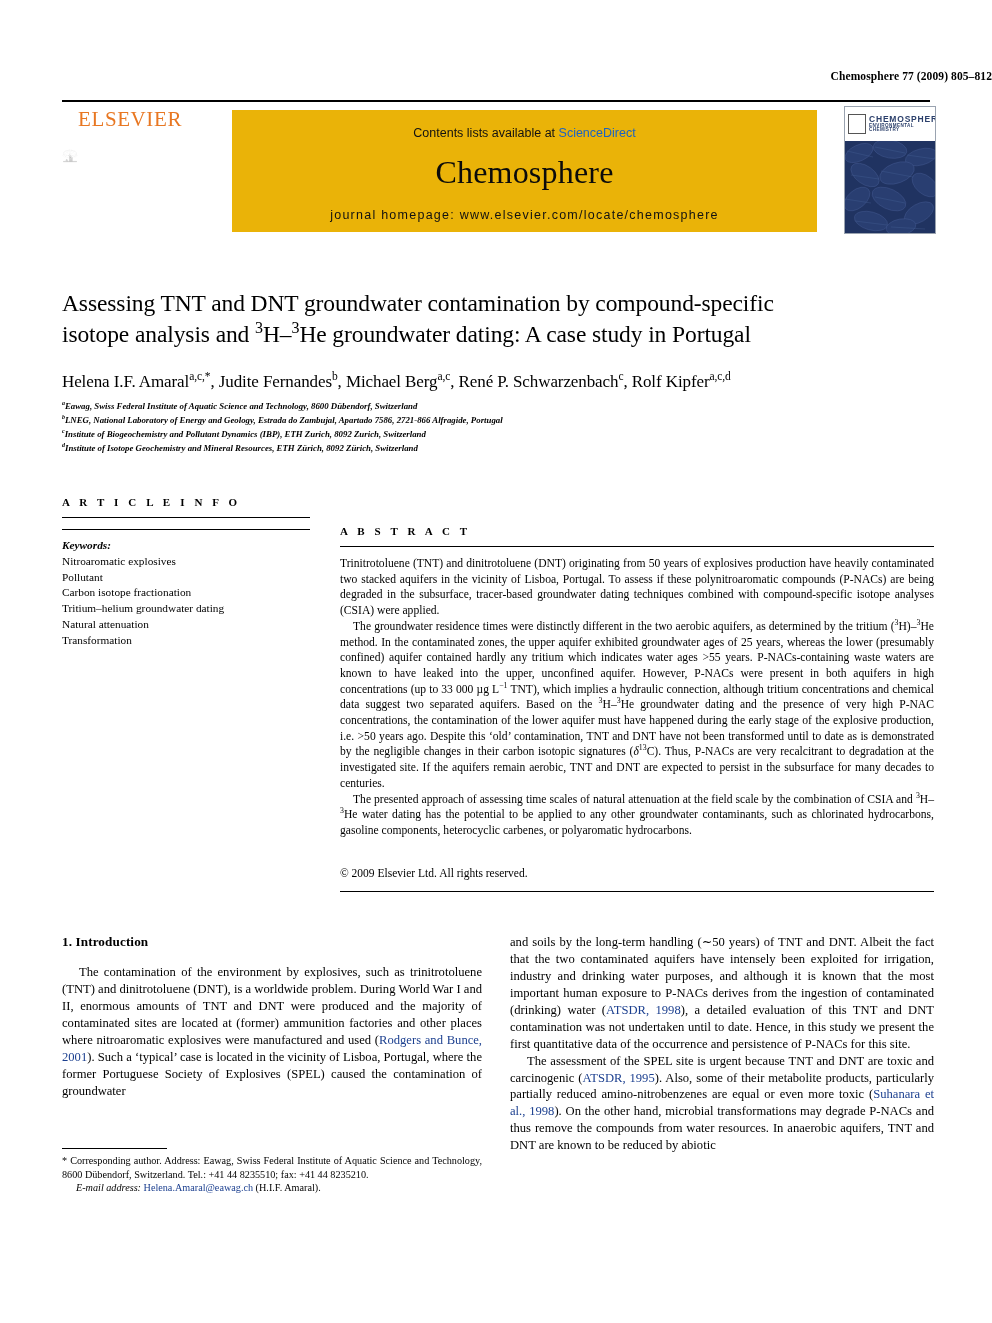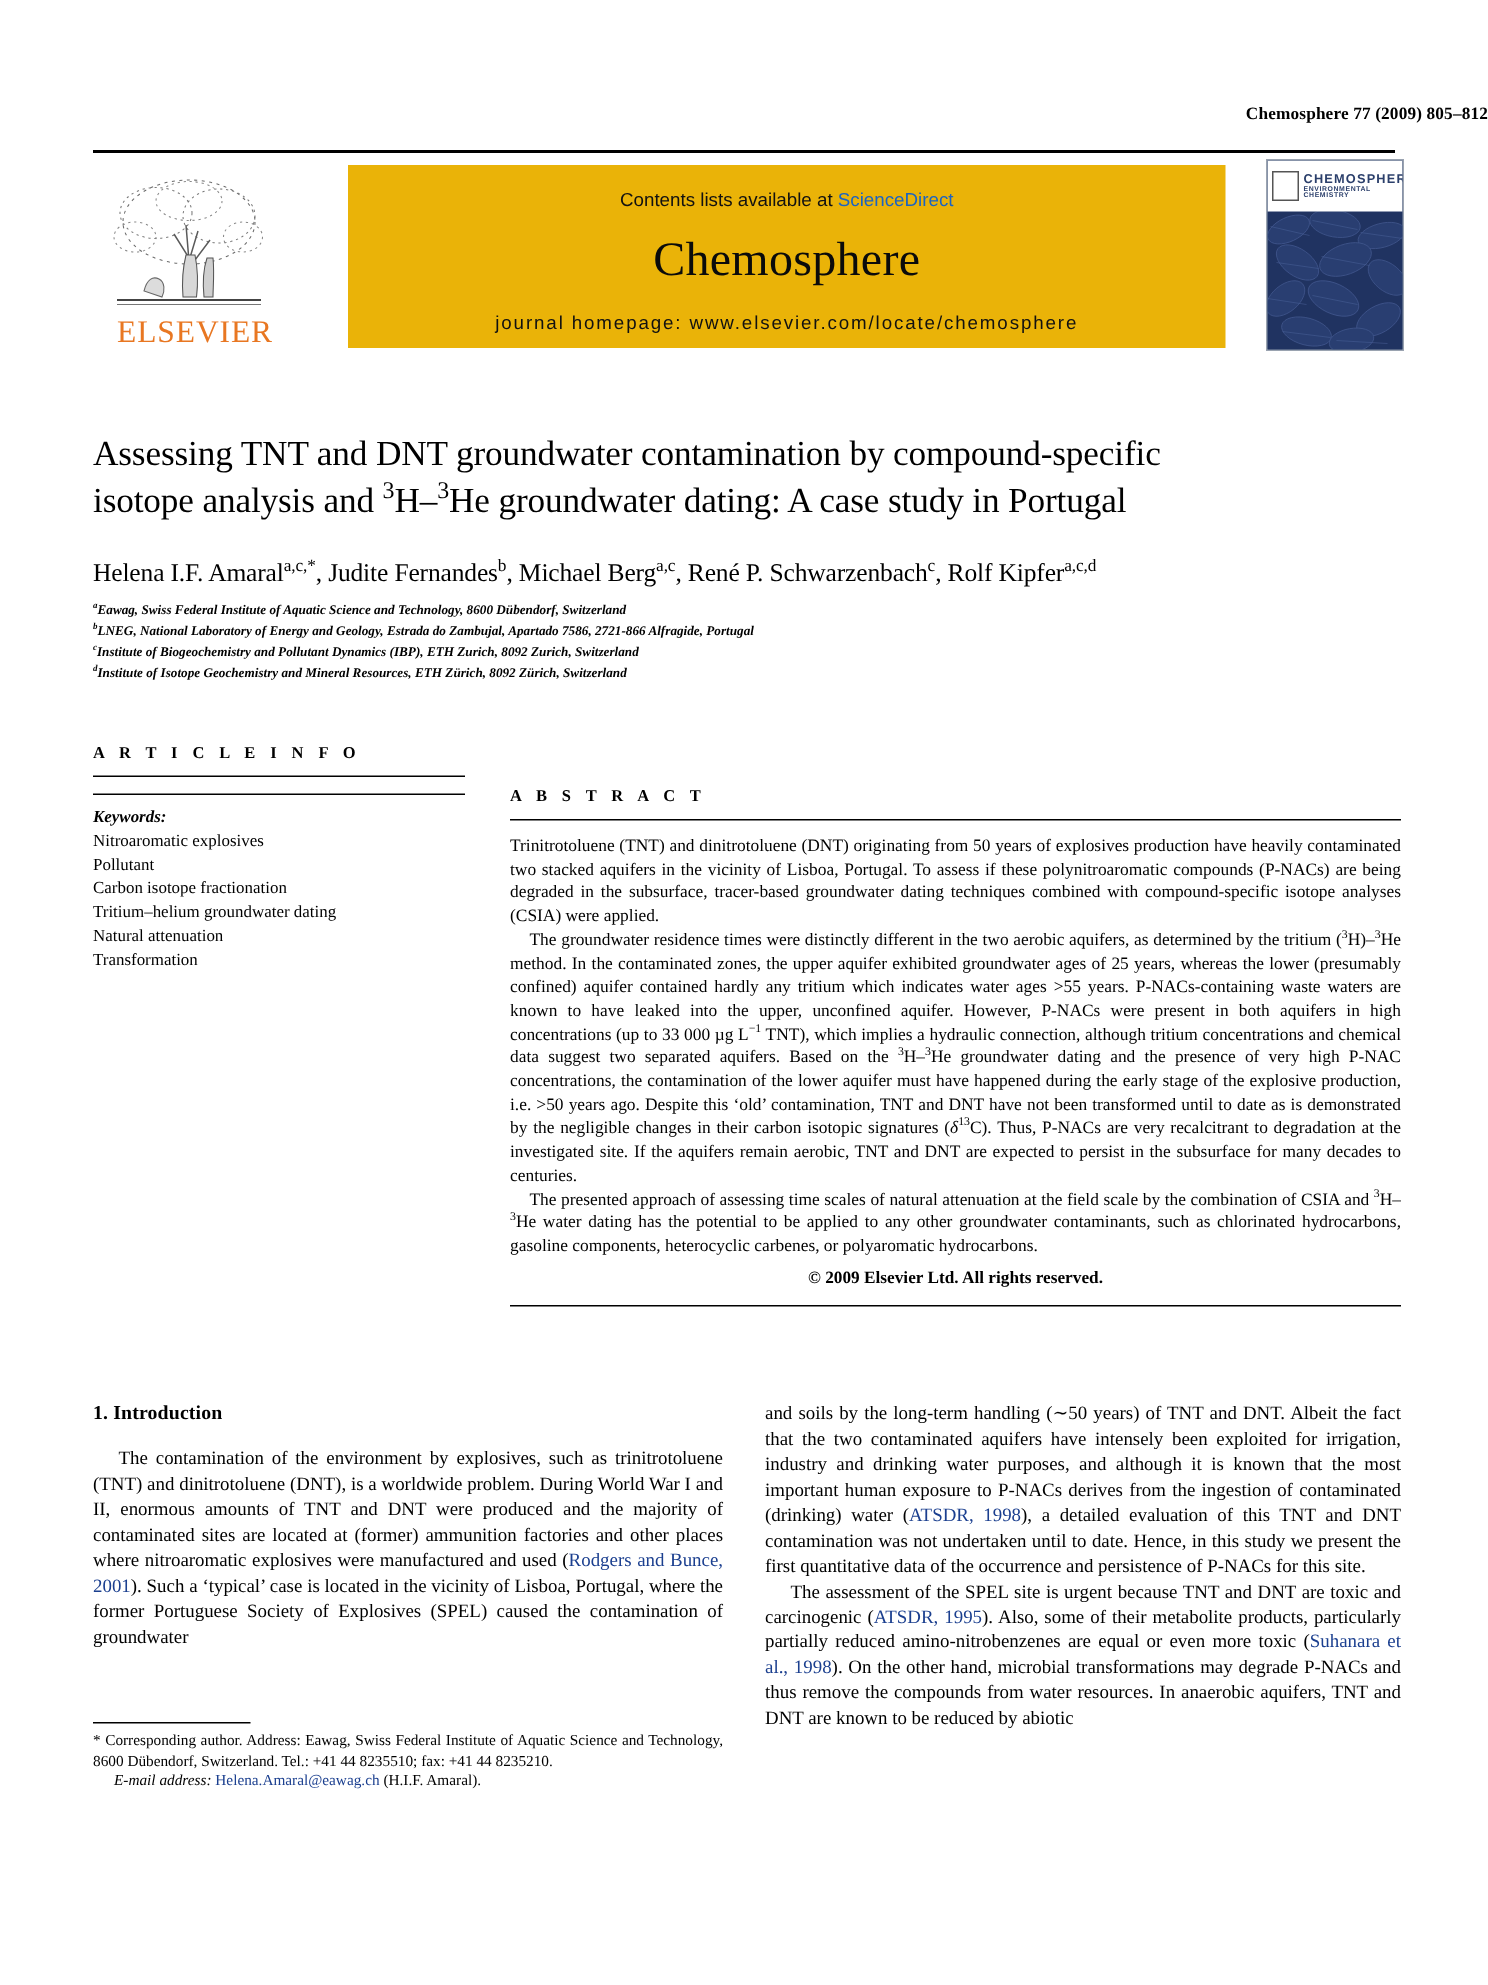--- a/index.html
+++ b/index.html
@@ -39,22 +39,21 @@
     left: 62px; top: 100px;
     width: 868px;
     height: 130px;
     border-top: 2.2px solid #000;
   }
   .elsevier-logo {
     position: absolute;
     left: 0; top: 6px;
     width: 120px; height: 124px;
     display: flex;
-    flex-direction: column;
-    align-items: flex-end;
+    align-items: flex-start;
     justify-content: flex-end;
   }
   .elsevier-tree { width: 112px; height: 96px; display:block; }
   .elsevier-word {
     font-family: "Liberation Serif", serif;
     font-size: 21px;
     color: #E87722;
     letter-spacing: 0.6px;
     line-height: 1;
     margin-top: 1px;
@@ -203,24 +202,24 @@
   }
   .abstract-body {
     font-size: 11.6px;
     line-height: 1.355;
     text-align: justify;
     margin-top: 9px;
   }
   .abstract-body p { margin: 0; text-indent: 0; }
   .abstract-body p.ind { text-indent: 13px; }
   .copyright {
-    text-align: center;
+    text-align: left;
     font-size: 11.5px;
-    font-weight: bold;
-    margin-top: 7px;
+    font-weight: normal;
+    margin-top: 28px;
   }
   .abs-bottom-rule {
     border-top: 1.1px solid #000;
     margin-top: 12px;
   }
 
   
   .body-left {
     position: absolute;
     left: 62px; top: 934px;

